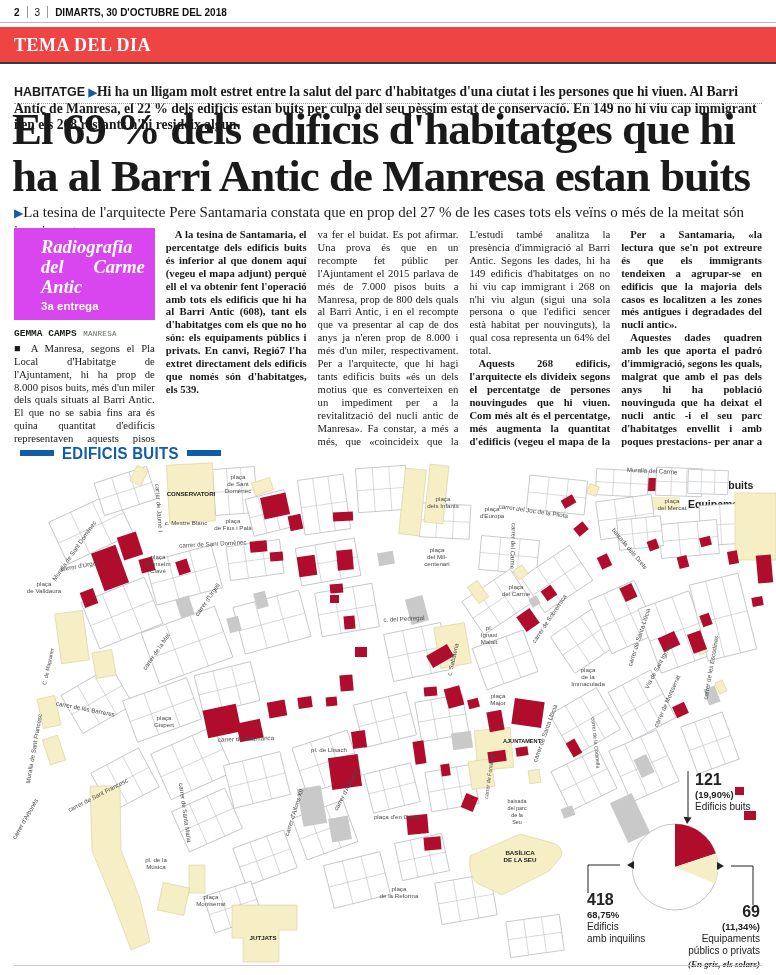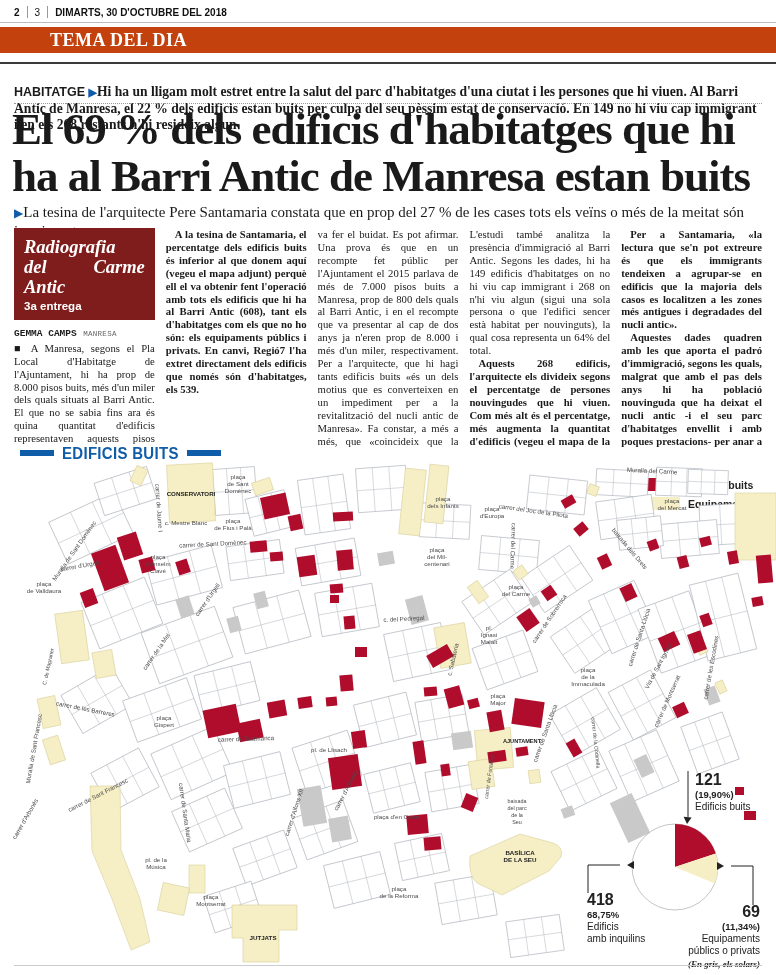--- a/index.html
+++ b/index.html
@@ -5,42 +5,42 @@
   html,body{margin:0;padding:0;background:#fff;}
   #page{position:relative;width:776px;height:975px;background:#fff;overflow:hidden;
         font-family:"Liberation Serif",serif;color:#1a1a1a;}
   
   #folio{position:absolute;top:4px;left:14px;right:14px;height:16px;
          font-family:"Liberation Sans",sans-serif;font-size:10px;font-weight:bold;
          display:flex;align-items:center;gap:0;color:#111;}
   #folio .sep{width:1px;height:12px;background:#999;margin:0 7px;}
   #folio-rule{position:absolute;top:22px;left:0;right:0;height:1px;background:#bbb;}
   
-  #banner{position:absolute;top:27px;left:0;right:0;height:26px;background:#c2410c;
-          display:flex;align-items:center;padding-left:36px;}
+  #banner{position:absolute;top:27px;left:0;right:0;height:36px;background:#ef4444;
+          display:flex;align-items:center;}
   #banner span{color:#fff;font-family:"Liberation Serif",serif;font-weight:bold;
           font-size:18px;letter-spacing:.5px;margin-left:14px;transform:scaleY(1.05);}
   #banner-rule{position:absolute;top:62px;left:0;right:0;height:2px;background:#3a3a3a;}
   
   #kicker{position:absolute;top:68px;left:14px;right:14px;font-size:13.6px;line-height:16.5px;
           font-weight:600;margin-top:16px;}
   #kicker .klabel{font-family:"Liberation Sans",sans-serif;font-weight:bold;font-size:12.5px;}
   #kicker .karrow{color:#0f5ca8;font-size:11px;}
   #kicker-rule{position:absolute;top:103px;left:14px;right:14px;border-top:1px dotted #999;}
   
   #headline{position:absolute;top:106px;left:12px;right:12px;font-weight:bold;
             font-size:45px;line-height:47px;letter-spacing:-1px;}
   #standfirst{position:absolute;top:203px;left:14px;right:14px;font-size:15px;line-height:18px;}
   #standfirst .sarrow{color:#0f5ca8;font-size:12px;}
   
   #cols{position:absolute;top:228px;left:14px;right:14px;height:220px;display:flex;gap:11px;}
   .col{flex:1 1 0;overflow:hidden;font-size:10.7px;line-height:12.9px;text-align:justify;}
   .col p{margin:0;}
   .col p.ind{text-indent:9px;font-weight:bold;}
-  #infobox{background:#7f1d1d;color:#fff;padding:9px 10px 7px 10px;margin-bottom:7px;}
+  #infobox{background:#d946ef;color:#fff;padding:9px 10px 7px 27px;margin-bottom:7px;}
   #infobox .t{font-style:italic;font-weight:bold;font-size:18.5px;line-height:20px;}
   #infobox .s{font-family:"Liberation Sans",sans-serif;font-weight:bold;font-size:11.5px;margin-top:3px;}
   #byline{font-family:Liberation Mono, monospace;margin:2px 0 1px 0;}
   #byline .a{font-weight:bold;font-size:9.5px;}
   #byline .p{font-size:7.5px;color:#666;letter-spacing:.3px;}
   .subhead{font-family:"Liberation Sans",sans-serif;font-weight:bold;font-size:11px;margin:0 0 1px 0;text-align:left;}
   
   #map-head{position:absolute;top:444px;left:20px;display:flex;align-items:center;gap:8px;}
   #map-head .bar{width:34px;height:6px;background:#0f5ca8;}
   #map-head .txt{font-family:"Liberation Sans",sans-serif;font-weight:bold;font-size:15px;

